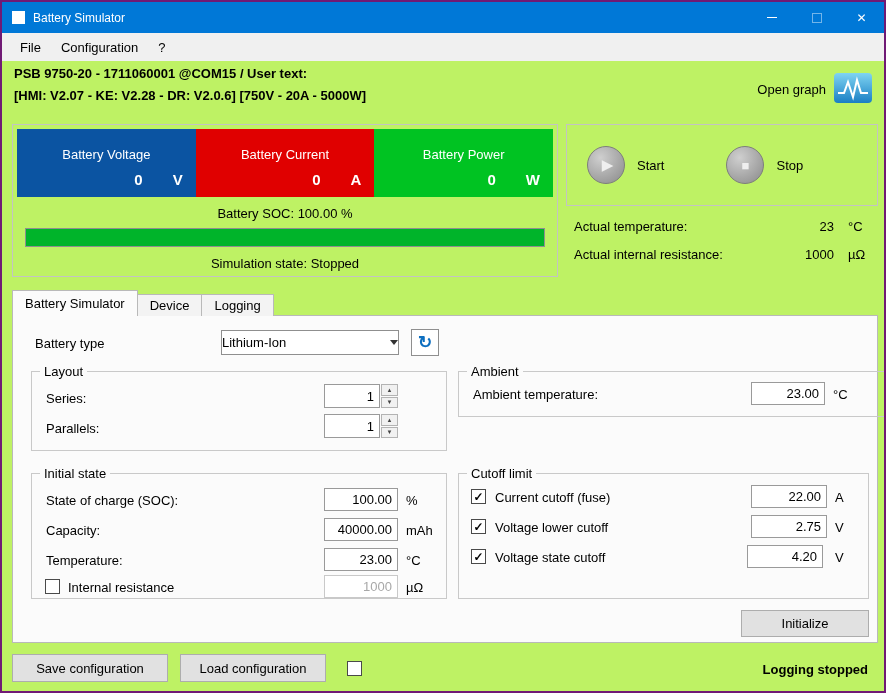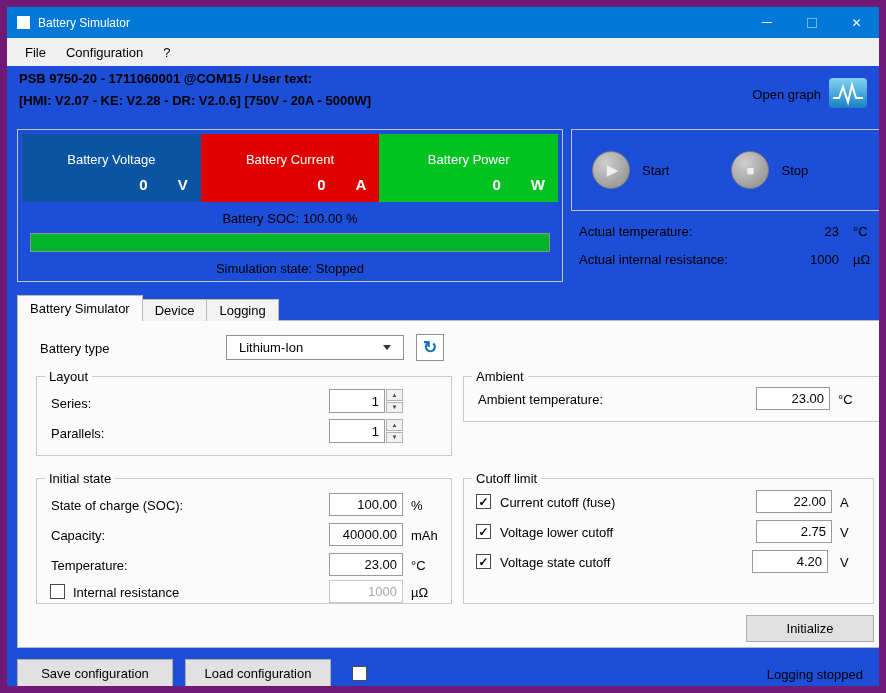--- a/index.html
+++ b/index.html
@@ -1,18 +1,18 @@
 <!DOCTYPE html>
 <html><head>
 <meta charset="utf-8">
 <style>
   *{margin:0;padding:0;box-sizing:border-box}
   html,body{width:886px;height:693px}
   body{font-family:"Liberation Sans",sans-serif;font-size:13px;color:#000;background:#fff}
-  .window{position:relative;width:886px;height:693px;background:#1d4ed8;border:7px solid #701a75;overflow:hidden}
+  .window{position:relative;width:886px;height:693px;background:#bef264;border:2px solid #701a75;overflow:hidden}
 
   
   .titlebar{position:absolute;left:0;top:0;right:0;height:31px;display:flex;align-items:center;color:#fff}
   .app-icon{width:13px;height:13px;background:#fff;margin:0 8px 0 10px;flex:0 0 auto}
   .title-text{font-size:12px}
   .win-btns{margin-left:auto;display:flex;height:100%}
   .win-btn{width:45px;height:100%;display:flex;align-items:center;justify-content:center;font-size:12px;color:#fff;cursor:pointer}
   .glyph-min{width:10px;height:1px;background:#fff;display:block}
   .glyph-max{width:10px;height:10px;border:1px solid #fff;opacity:.45;display:block}
 
@@ -56,21 +56,21 @@
   .tab + .tab{border-left:none}
   .tab.active{height:26px;background:#fbfbfb;z-index:4;border-left:1px solid #b9b9b9}
   .tabpanel{position:absolute;left:10px;top:313px;width:866px;height:328px;background:#fbfbfb;border:1px solid #b9b9b9;z-index:2}
 
   
   .flabel{position:absolute;white-space:nowrap}
   .finput{position:absolute;height:23px;border:1px solid #9a9a9a;background:#fff;text-align:right;padding:0 5px;font:13px "Liberation Sans",sans-serif}
   .finput.disabled{color:#a8a8a8;border-color:#c9c9c9}
   .funit{position:absolute;white-space:nowrap}
 
-  .select{position:absolute;left:208px;top:14px;width:178px;height:25px;background:#fff;border:1px solid #8f8f8f;display:flex;align-items:center;padding:0 12px;cursor:pointer}
+  .select{position:absolute;left:208px;top:14px;width:178px;height:25px;background:#fff;border:1px solid #8f8f8f;display:flex;align-items:center;padding:0 0;cursor:pointer}
   .chev{margin-left:auto;width:0;height:0;border-left:4px solid transparent;border-right:4px solid transparent;border-top:5px solid #333}
   .refresh-btn{position:absolute;left:398px;top:13px;width:28px;height:27px;background:#fff;border:1px solid #8f8f8f;display:flex;align-items:center;justify-content:center;color:#0e6fc0;font-size:17px;font-weight:bold;cursor:pointer}
 
   .group{position:absolute;border:1px solid #c9c9c9}
   .group-title{position:absolute;top:-8px;left:8px;background:#fbfbfb;padding:0 4px;white-space:nowrap}
   .g-layout{left:18px;top:55px;width:416px;height:80px}
   .g-ambient{left:445px;top:55px;width:474px;height:46px}
   .g-initial{left:18px;top:157px;width:416px;height:126px}
   .g-cutoff{left:445px;top:157px;width:411px;height:126px}
 
@@ -81,21 +81,21 @@
   .spin-btn + .spin-btn{margin-top:1px}
 
   .cb{position:absolute;width:15px;height:15px;border:1px solid #4a4a4a;background:#fff;display:flex;align-items:center;justify-content:center;font-size:12px;font-weight:bold;line-height:1;cursor:pointer}
 
   .btn{background:#e1e1e1;border:1px solid #adadad;display:flex;align-items:center;justify-content:center;cursor:pointer}
   .init-btn{position:absolute;left:728px;top:294px;width:128px;height:27px}
   .save-btn{position:absolute;left:10px;top:652px;width:156px;height:28px}
   .load-btn{position:absolute;left:178px;top:652px;width:146px;height:28px}
   .startup-cb{left:345px;top:659px}
   .startup-label{position:absolute;left:369px;top:660px;font-weight:bold}
-  .log-status{position:absolute;right:16px;top:660px;font-weight:normal}
+  .log-status{position:absolute;right:16px;top:660px;font-weight:bold}
 </style>
 </head>
 <body>
 
 <div class="window">
 
   <div class="titlebar" style="background: rgb(0, 120, 215);">
     <span class="app-icon"></span>
     <span class="title-text">Battery Simulator</span>
     <div class="win-btns">

